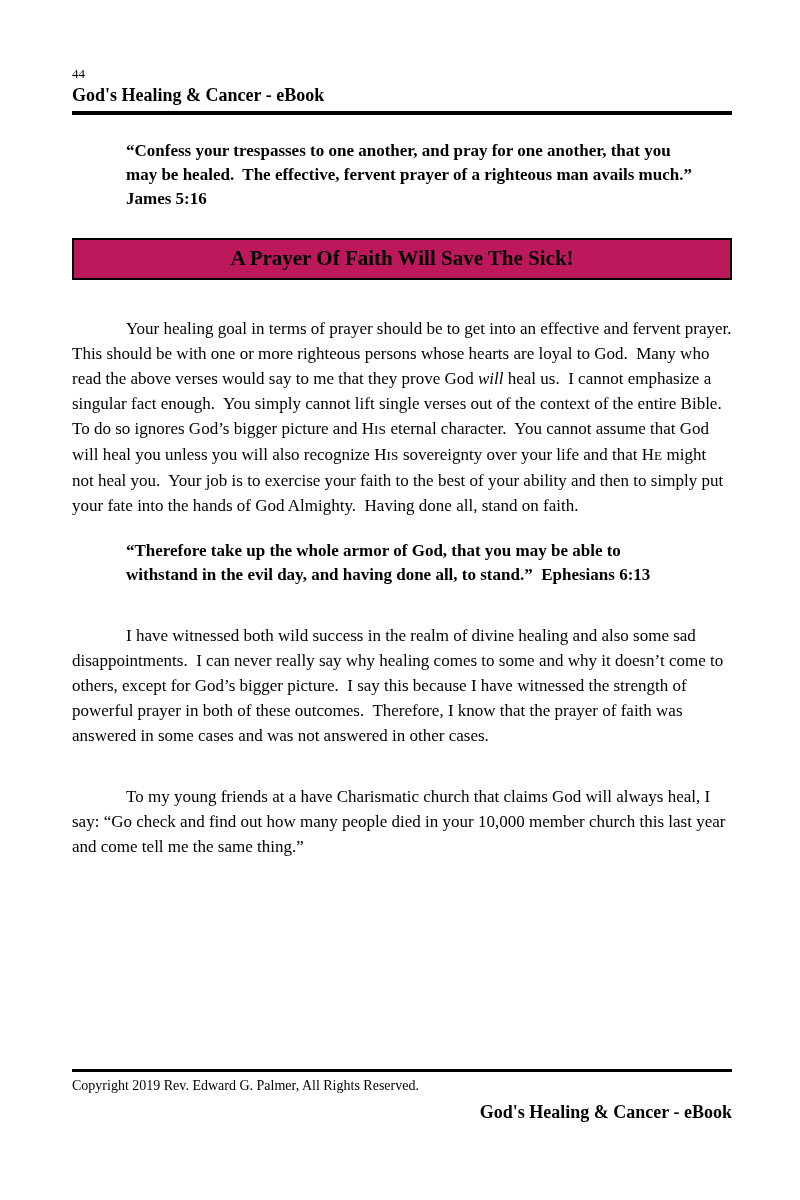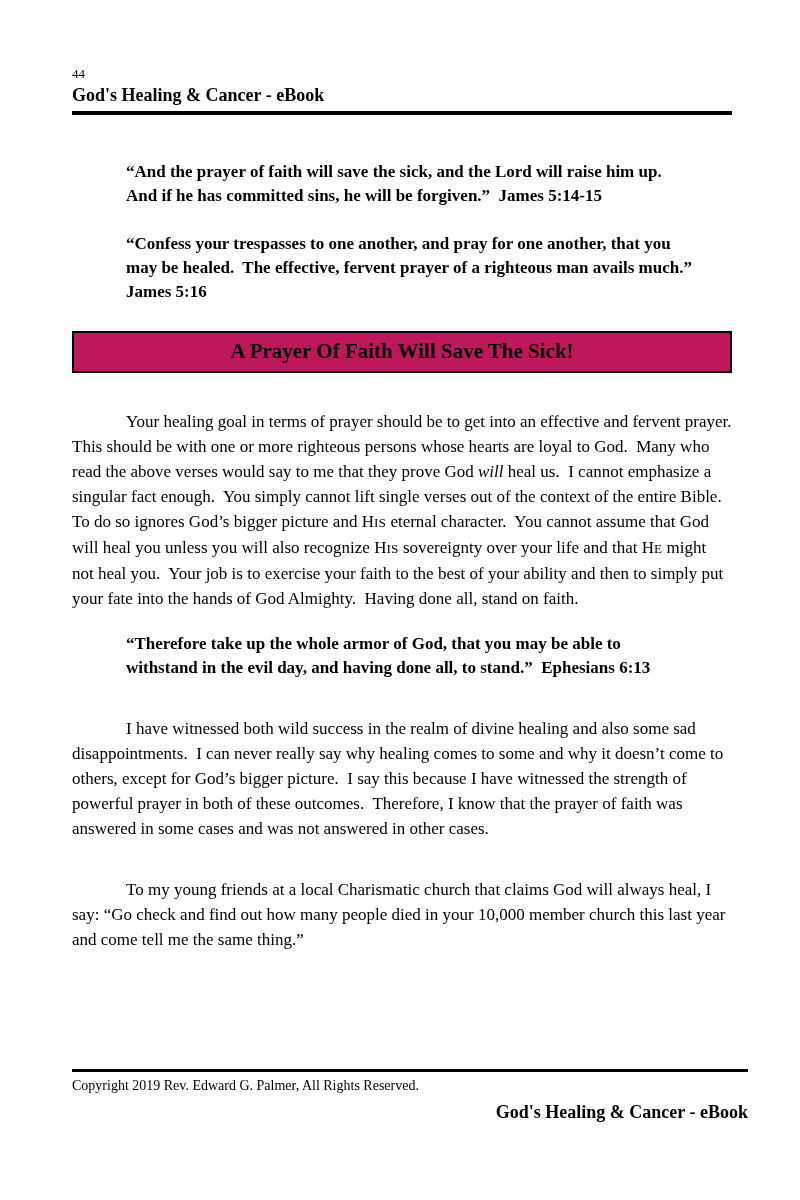--- a/index.html
+++ b/index.html
@@ -62,21 +62,21 @@
     font-size: 17px;
     line-height: 25px;
     text-indent: 54px;
     white-space: pre-wrap;
   }
   .para i { font-style: italic; }
   .para .sc { font-size: 0.78em; letter-spacing: 0.2px; }
   .footer {
     position: absolute;
     left: 72px;
-    right: 52px;
+    right: 68px;
     top: 1069px;
   }
   .footer-rule {
     border-top: 3px solid #000000;
     margin-bottom: 5px;
   }
   .footer-copyright {
     font-size: 14px;
     line-height: 18px;
   }
@@ -92,35 +92,34 @@
 <body>
 
 <div class="page">
 
   <div class="page-number">44</div>
 
   <div class="header">
     <div class="header-title">God's Healing &amp; Cancer - eBook</div>
   </div>
 
-  <div class="quote quote1">“And the prayer of faith will save the sick, and the Lord will raise him up.  And if he has committed sins, he will be forgiven.”  James 5:14-15</div>
 
   <div class="quote quote2">“Confess your trespasses to one another, and pray for one another, that you may be healed.  The effective, fervent prayer of a righteous man avails much.”  James 5:16</div>
 
   <div class="banner" style="background: #be185d; border-color: rgb(0, 0, 0);">
     <div class="banner-text">A Prayer Of Faith Will Save The Sick!</div>
   </div>
 
   <div class="para">Your healing goal in terms of prayer should be to get into an effective and fervent prayer.  This should be with one or more righteous persons whose hearts are loyal to God.  Many who read the above verses would say to me that they prove God <i>will</i> heal us.  I cannot emphasize a singular fact enough.  You simply cannot lift single verses out of the context of the entire Bible.  To do so ignores God’s bigger picture and H<span class="sc">IS</span> eternal character.  You cannot assume that God will heal you unless you will also recognize H<span class="sc">IS</span> sovereignty over your life and that H<span class="sc">E</span> might not heal you.  Your job is to exercise your faith to the best of your ability and then to simply put your fate into the hands of God Almighty.  Having done all, stand on faith.</div>
 
   <div class="quote quote3">“Therefore take up the whole armor of God, that you may be able to withstand in the evil day, and having done all, to stand.”  Ephesians 6:13</div>
 
   <div class="para">I have witnessed both wild success in the realm of divine healing and also some sad disappointments.  I can never really say why healing comes to some and why it doesn’t come to others, except for God’s bigger picture.  I say this because I have witnessed the strength of powerful prayer in both of these outcomes.  Therefore, I know that the prayer of faith was answered in some cases and was not answered in other cases.</div>
 
-  <div class="para">To my young friends at a local Charismatic church that claims God will always heal, I say: “Go check and find out how many people died in your 10,000 member church this last year and come tell me the same thing.”</div>
+  <div class="para">To my young friends at a have Charismatic church that claims God will always heal, I say: “Go check and find out how many people died in your 10,000 member church this last year and come tell me the same thing.”</div>
 
   <div class="footer">
     <div class="footer-rule"></div>
     <div class="footer-copyright">Copyright 2019 Rev. Edward G. Palmer, All Rights Reserved.</div>
     <div class="footer-title">God's Healing &amp; Cancer - eBook</div>
   </div>
 
 </div>
 
 </body></html>

